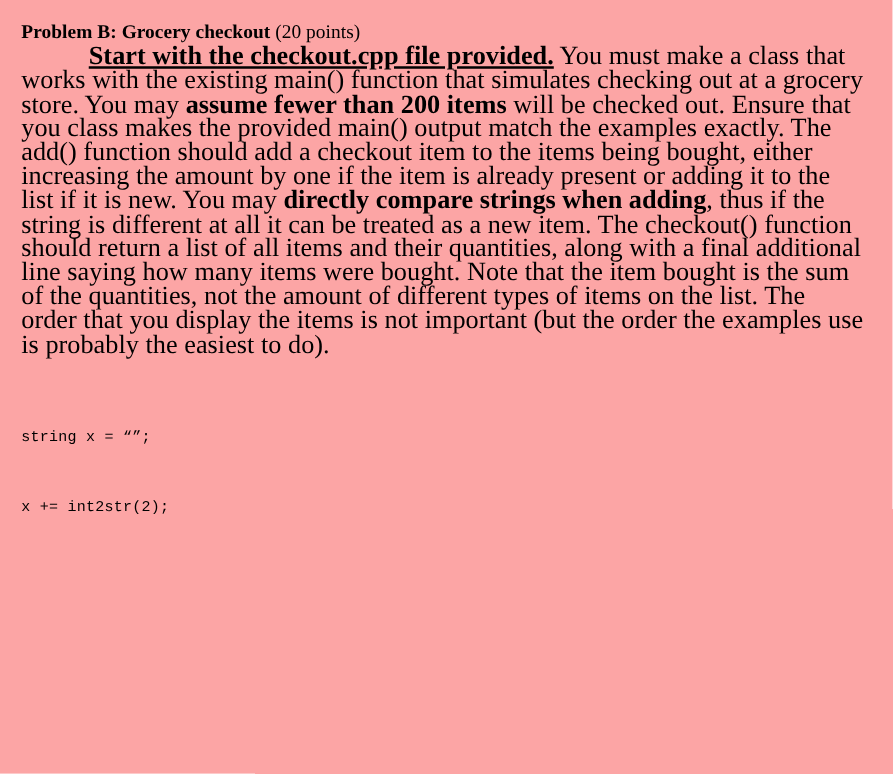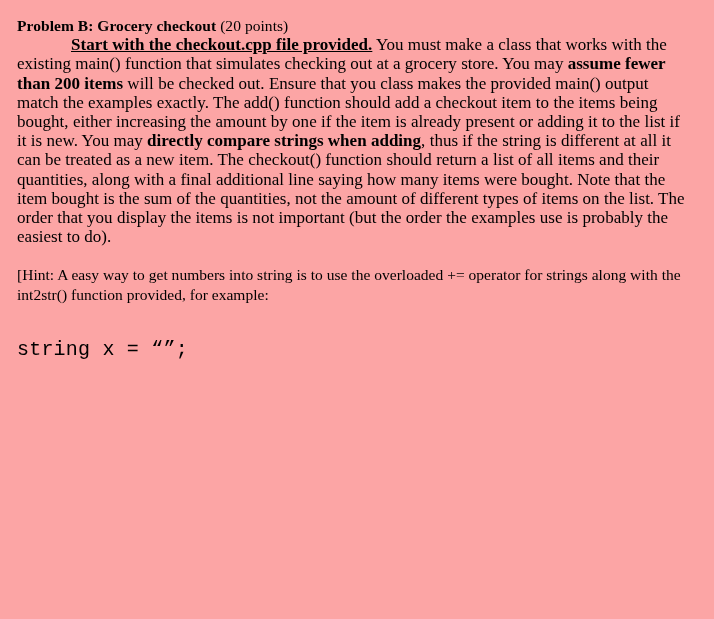--- a/index.html
+++ b/index.html
@@ -28,21 +28,21 @@
     margin: 0;
     letter-spacing: 0.05px;
   }
   .heading .title {
     font-weight: bold;
   }
   .heading .points {
     font-weight: normal;
   }
   .body-para {
-    font-size: 17px;
+    font-size: 21px;
     line-height: 19.2px;
     margin: 0;
     text-align: left;
     letter-spacing: 0.02px;
   }
   .body-para.indent-first {
     text-indent: 54px;
   }
   .b {
     font-weight: bold;
@@ -54,21 +54,21 @@
   .hint-para {
     font-size: 15.5px;
     line-height: 19.2px;
     margin: 0;
     letter-spacing: 0.02px;
   }
   .spacer-md { height: 19px; }
   .spacer-lg { height: 38px; }
   .code-block {
     font-family: "Liberation Mono", monospace;
-    font-size: 20px;
+    font-size: 12px;
     line-height: 18.6px;
     white-space: pre;
     letter-spacing: 0.2px;
   }
   .code-line {
     white-space: pre;
     min-height: 18.6px;
   }
   .example-block {
     font-family: "Liberation Mono", monospace;
@@ -82,24 +82,24 @@
 <body>
 
 <div class="page">
 
   <p class="heading"><span class="title">Problem B: Grocery checkout</span><span class="points"> (20 points)</span></p>
 
   <p class="body-para indent-first"><span class="bu">Start with the checkout.cpp file provided.</span><span>  You must make a class that works with the existing main() function that simulates checking out at a grocery store.  You may </span><span class="b">assume fewer than 200 items</span><span> will be checked out.  Ensure that you class makes the provided main() output match the examples exactly.  The add() function should add a checkout item to the items being bought, either increasing the amount by one if the item is already present or adding it to the list if it is new.  You may </span><span class="b">directly compare strings when adding</span><span>, thus if the string is different at all it can be treated as a new item.  The checkout() function should return a list of all items and their quantities, along with a final additional line saying how many items were bought.  Note that the item bought is the sum of the quantities, not the amount of different types of items on the list.  The order that you display the items is not important (but the order the examples use is probably the easiest to do).</span></p>
 
   <div class="spacer-md"></div>
 
-  <p class="hint-para">[Hint: A easy way to get numbers into string is to use the overloaded += operator for strings along with the int2str() function provided, for example:</p>
 
   <div class="code-block">
     <div class="code-line">string x = “”;</div>
+    <div class="code-line">x += int2str(2);</div>
   </div>
 
   <div class="spacer-lg"></div>
 
   <div class="example-block">
     
     
     
     
     

